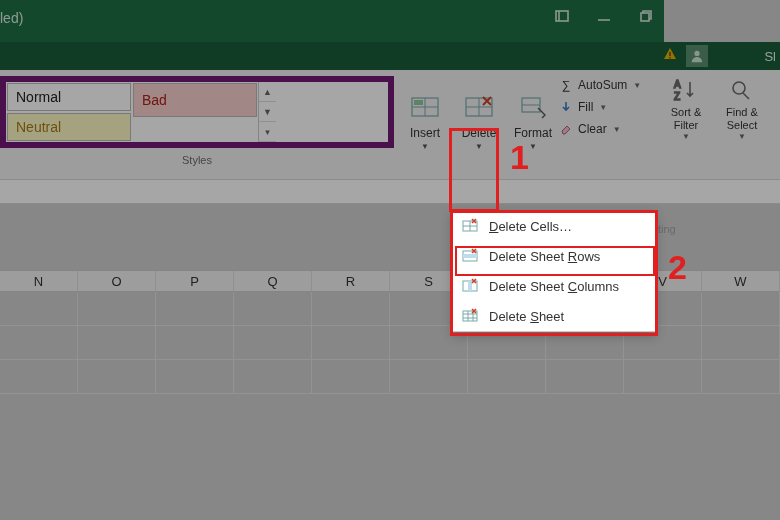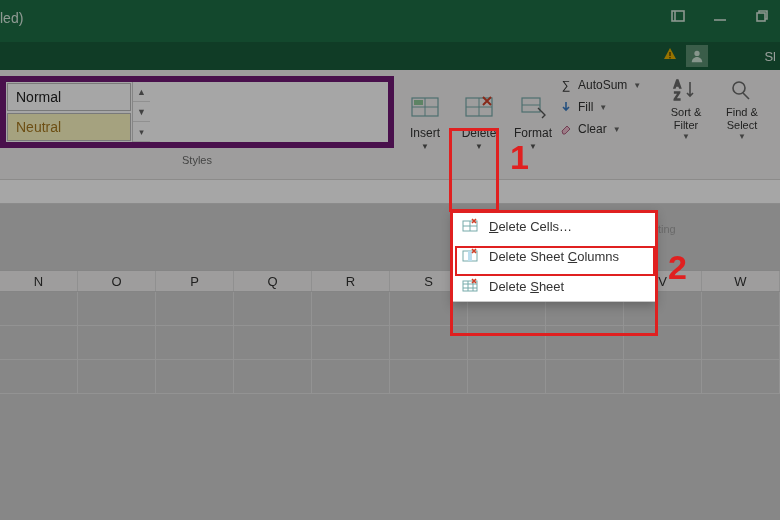--- a/index.html
+++ b/index.html
@@ -1,20 +1,20 @@
 <!DOCTYPE html>
 <html><head>
 <meta charset="utf-8">
 <style>
   * { box-sizing: border-box; margin: 0; padding: 0; font-family: "Segoe UI", Arial, sans-serif; }
   html, body { width: 780px; height: 520px; background: #d0d0d0; overflow: hidden; }
   .dim-overlay { position: absolute; inset: 0; background: rgba(0,0,0,0.35); pointer-events: none; z-index: 50; }
 
   
-  .titlebar { position: absolute; left: 0; top: 0; width: 780px; height: 42px; background: #1e6f46; color: #e8f3ec; }
+  .titlebar { position: absolute; left: 0; top: 0; width: 664px; height: 42px; background: #1e6f46; color: #e8f3ec; }
   .titlebar .title { position: absolute; left: 0; top: 10px; font-size: 14px; color: #d9ebe0; }
   .winbtns { position: absolute; right: 10px; top: 8px; display: flex; gap: 26px; align-items: center; }
   .winbtn { width: 16px; height: 16px; }
   .winbtn svg { width: 16px; height: 16px; stroke: #d6e8dc; fill: none; stroke-width: 1.6; }
 
   
   .accstrip { position: absolute; left: 0; top: 42px; width: 780px; height: 28px; background: #1a5d3b; }
   .acc-right { position: absolute; right: 4px; top: 3px; display: flex; align-items: center; gap: 8px; color: #e8f3ec; }
   .warn-icon svg { width: 16px; height: 16px; }
   .avatar { width: 22px; height: 22px; background: #5a8f71; display: flex; align-items: center; justify-content: center; }
@@ -127,20 +127,21 @@
 </div>
 
 <div class="ribbon">
 
   <div class="styles-gallery">
     <div class="styles-col">
       <div class="style-cell s-normal">Normal</div>
       <div class="style-cell s-neutral">Neutral</div>
     </div>
     <div class="styles-col">
+      <div class="style-cell s-bad">Bad</div>
     </div>
     <div class="styles-expand">
       <div>▲</div>
       <div>▼</div>
       <div>▾</div>
     </div>
   </div>
   <div class="group-label">Styles</div>
 
   <div class="cells-group">
@@ -300,20 +301,30 @@
           <line x1="8" y1="3" x2="8" y2="13" stroke="#7aa"></line>
           <path d="M10 1l4 4M14 1l-4 4" stroke="#d04028" stroke-width="1.6"></path>
         </svg>
     </span>
     <span><u>D</u>elete Cells…</span>
   </div>
   <div class="menu-item">
     <span class="mico">
       <svg viewBox="0 0 16 16">
           <rect x="1" y="3" width="14" height="10" fill="none" stroke="#7aa"></rect>
+          <rect x="1" y="6" width="14" height="4" fill="#bde"></rect>
+          <path d="M10 1l4 4M14 1l-4 4" stroke="#d04028" stroke-width="1.6"></path>
+        </svg>
+    </span>
+    <span>Delete Sheet <u>R</u>ows</span>
+  </div>
+  <div class="menu-item">
+    <span class="mico">
+      <svg viewBox="0 0 16 16">
+          <rect x="1" y="3" width="14" height="10" fill="none" stroke="#7aa"></rect>
           <rect x="6" y="3" width="4" height="10" fill="#bde"></rect>
           <path d="M10 1l4 4M14 1l-4 4" stroke="#d04028" stroke-width="1.6"></path>
         </svg>
     </span>
     <span>Delete Sheet <u>C</u>olumns</span>
   </div>
   <div class="menu-item">
     <span class="mico">
       <svg viewBox="0 0 16 16">
           <rect x="1" y="3" width="14" height="10" fill="none" stroke="#7aa"></rect>

